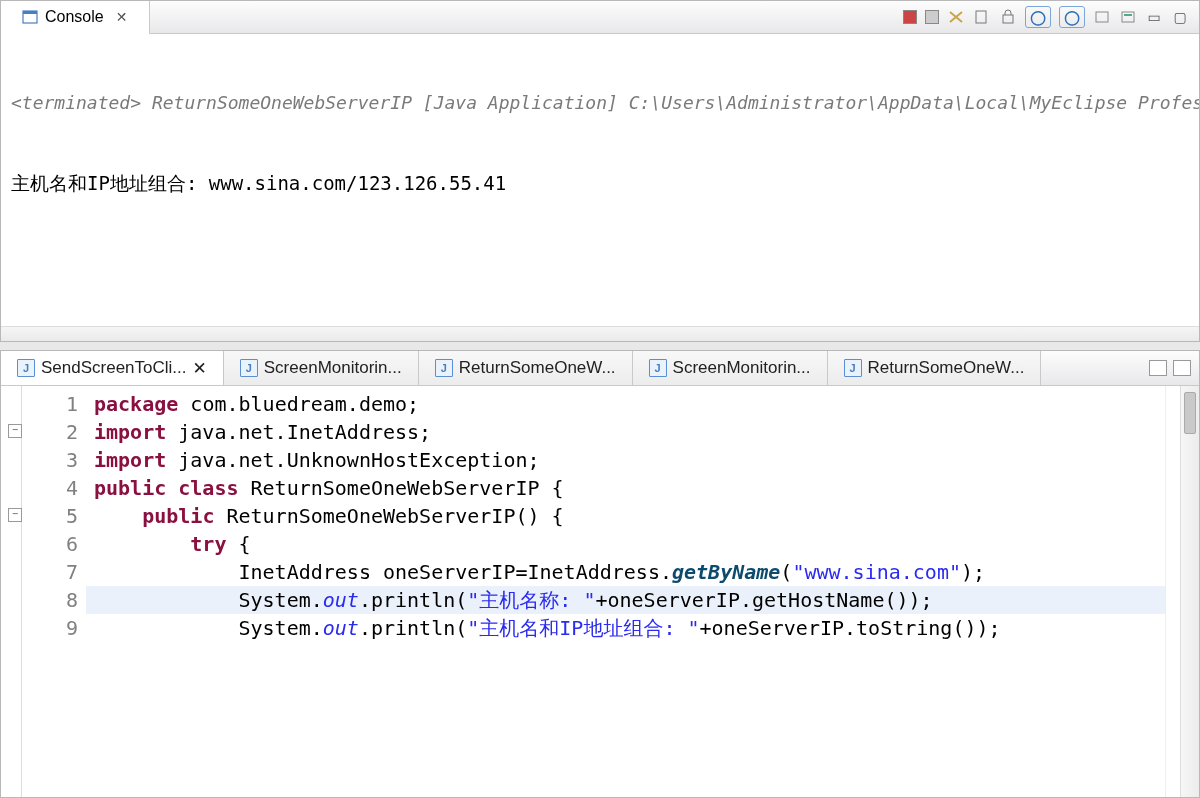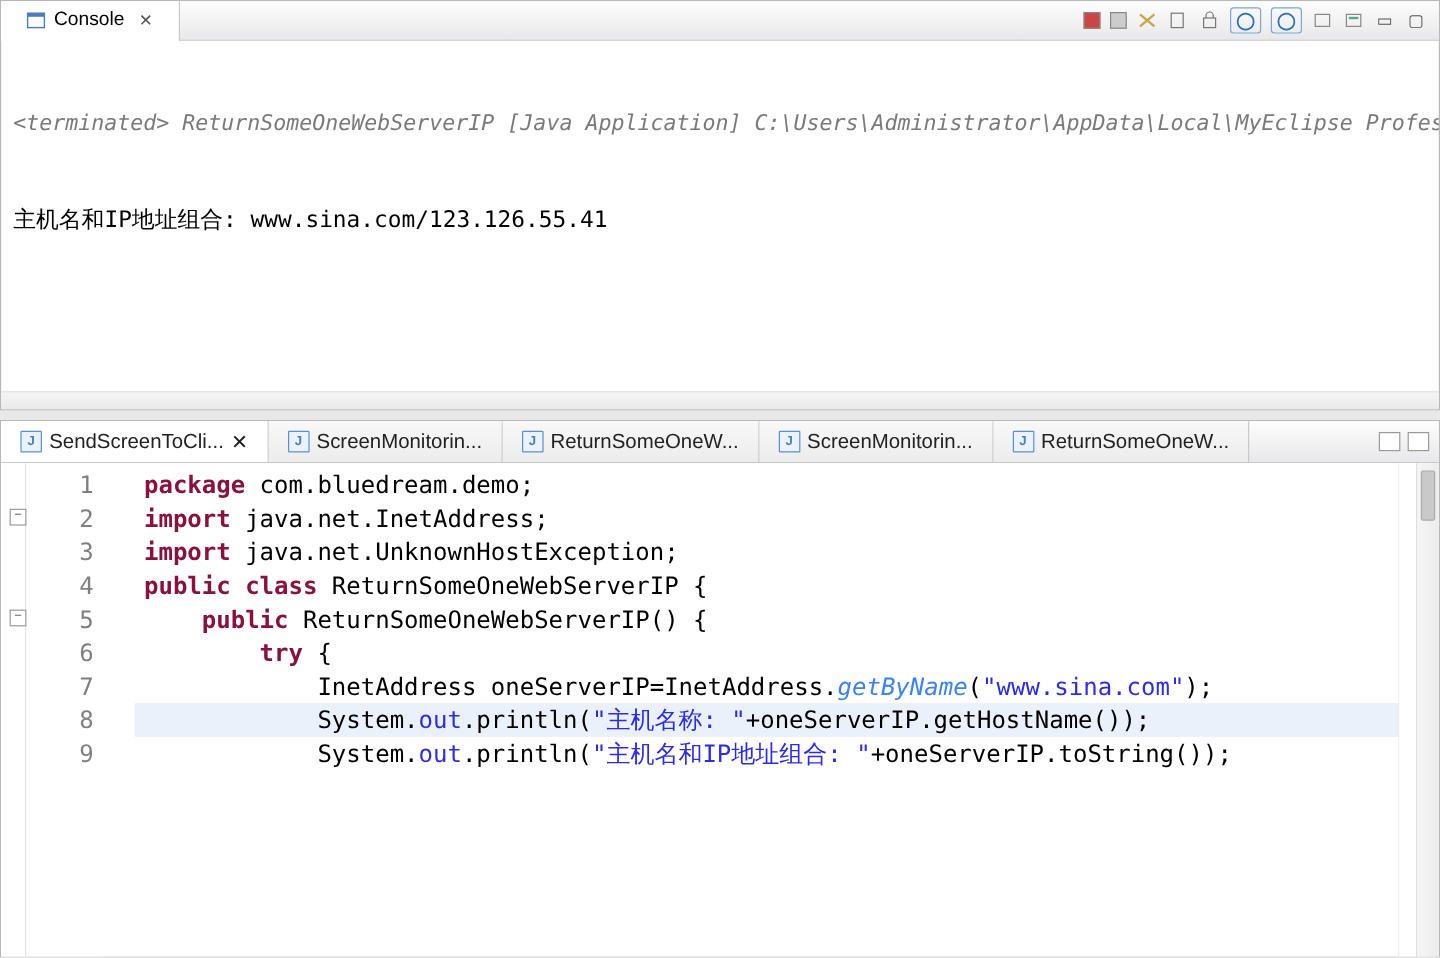--- a/index.html
+++ b/index.html
@@ -28,26 +28,26 @@
   .etab{display:flex;align-items:center;gap:6px;padding:0 16px;height:34px;border-right:1px solid #c9c9c9;font-size:17px;color:#222;cursor:default;background:linear-gradient(#f8f8f8,#ececec);}
   .etab.active{background:#fff;}
   .jicon{width:16px;height:16px;display:inline-flex;align-items:center;justify-content:center;border:1px solid #5a8fd4;color:#4a7fbf;font-weight:bold;font-size:11px;border-radius:1px;background:#eaf2fb;}
   .etabs .right{margin-left:auto;display:flex;gap:6px;padding-right:8px;}
   .winbtn{width:16px;height:14px;border:1px solid #999;background:#fff;}
   .editor{flex:1;display:flex;background:#fff;position:relative;}
   .gutter{width:64px;background:#fff;text-align:right;padding-right:8px;box-sizing:border-box;color:#808080;font-family:Consolas,monospace;font-size:20px;line-height:28px;padding-top:4px;user-select:none;}
   .gutter .g{height:28px;position:relative;}
   .fold{position:absolute;left:-14px;top:6px;width:12px;height:12px;border:1px solid #9a9a9a;font-size:10px;line-height:10px;text-align:center;color:#666;background:#fff;}
   .code{flex:1;font-family:Consolas,"Microsoft YaHei",monospace;font-size:20px;line-height:28px;padding-top:4px;white-space:pre;overflow:hidden;}
-  .code .ln{height:28px;padding-left:8px;margin-left:26px;}
+  .code .ln{height:28px;padding-left:8px;}
   .hl{background:#eaf1fb;}
   .kw{color:#8a1040;font-weight:bold;}
   .st{color:#2a2af0;}
-  .fld{color:#2a2af0;}
-  .mth{color:#3b82f6;font-style:italic;}
+  .fld{color:#2a2af0;font-style:italic;}
+  .mth{color:#0c4a6e;font-style:italic;font-weight:bold;}
   .scrollv{width:18px;background:linear-gradient(90deg,#f6f6f6,#ececec);border-left:1px solid #ddd;position:relative;}
   .thumb{position:absolute;left:3px;top:6px;width:10px;height:40px;background:#c9c9c9;border:1px solid #aaa;border-radius:2px;}
   .folding-bar{width:20px;background:#fff;border-right:1px solid #ddd;}
   .ann-bar{width:14px;background:#fff;border-left:1px solid #eee;}
 </style>
 </head>
 <body>
 
 <div class="ide">
 

